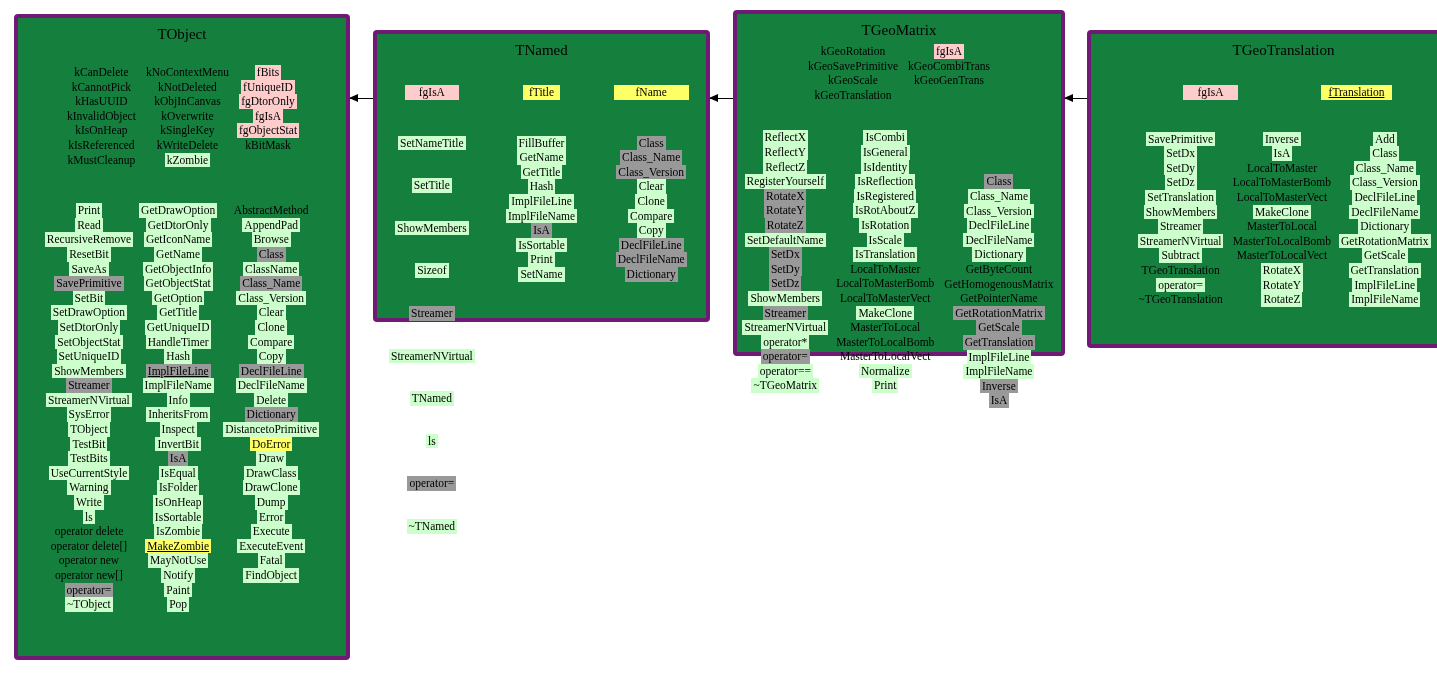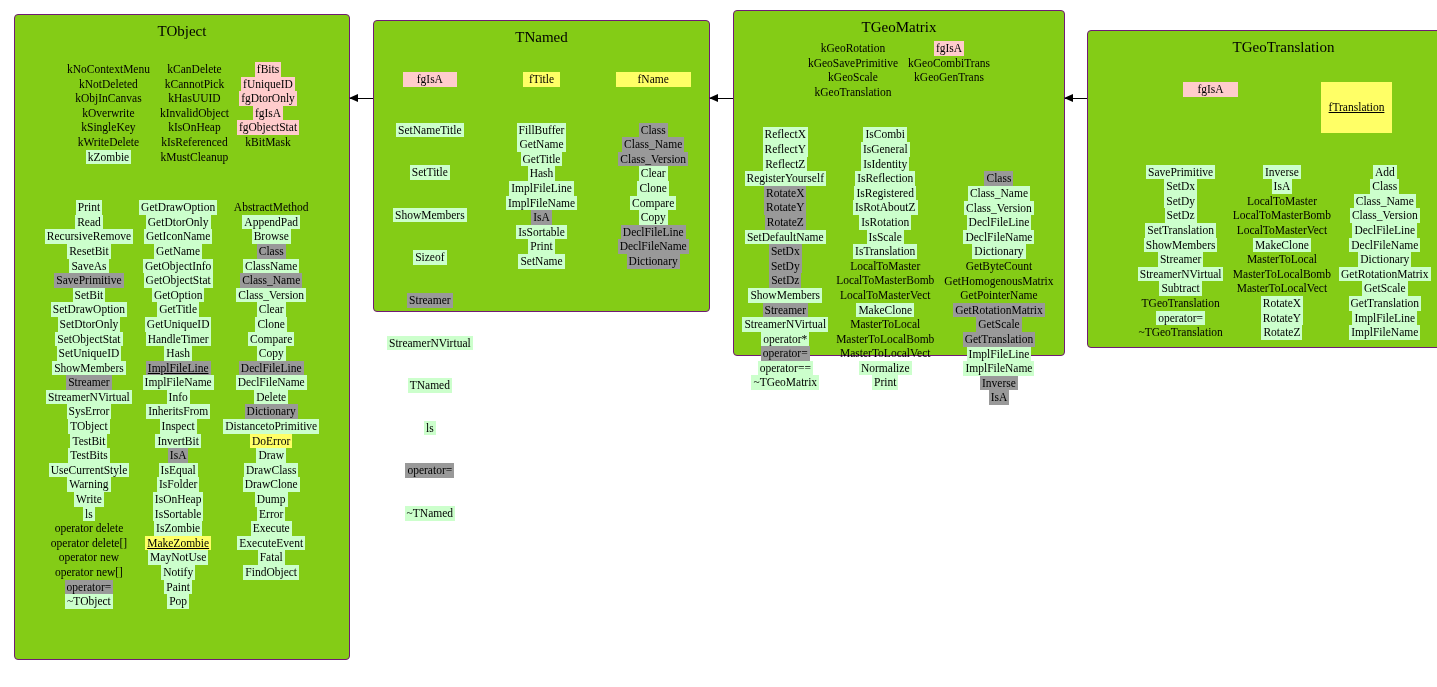--- a/index.html
+++ b/index.html
@@ -16,23 +16,23 @@
     position: relative;
     overflow: hidden;
   }
   .canvas {
     position: relative;
     width: 1437px;
     height: 687px;
   }
   .class-box {
     position: absolute;
-    border: 1px solid #701a75;
+    border: 4px solid #701a75;
     border-radius: 4px;
-    background: #84cc16;
+    background: #15803d;
     box-sizing: border-box;
   }
   .class-title {
     text-align: center;
     font-size: 15px;
     font-family: "Liberation Serif", serif;
     padding-top: 8px;
     padding-bottom: 4px;
   }
   .cols {
@@ -82,36 +82,36 @@
 </style>
 </head>
 <body>
 
 <div class="canvas">
 
   <div class="class-box" style="left:14px; top:14px; width:336px; height:646px;">
     <div class="class-title">TObject</div>
     <div class="cols" style="margin-top:18px;">
       <div class="col">
+        <span class="item plain">kCanDelete</span>
+        <span class="item plain">kCannotPick</span>
+        <span class="item plain">kHasUUID</span>
+        <span class="item plain">kInvalidObject</span>
+        <span class="item plain">kIsOnHeap</span>
+        <span class="item plain">kIsReferenced</span>
+        <span class="item plain">kMustCleanup</span>
+      </div>
+      <div class="col">
         <span class="item plain">kNoContextMenu</span>
         <span class="item plain">kNotDeleted</span>
         <span class="item plain">kObjInCanvas</span>
         <span class="item plain">kOverwrite</span>
         <span class="item plain">kSingleKey</span>
         <span class="item plain">kWriteDelete</span>
         <span class="item green">kZombie</span>
-      </div>
-      <div class="col">
-        <span class="item plain">kCanDelete</span>
-        <span class="item plain">kCannotPick</span>
-        <span class="item plain">kHasUUID</span>
-        <span class="item plain">kInvalidObject</span>
-        <span class="item plain">kIsOnHeap</span>
-        <span class="item plain">kIsReferenced</span>
-        <span class="item plain">kMustCleanup</span>
       </div>
       <div class="col">
         <span class="item pink">fBits</span>
         <span class="item pink">fUniqueID</span>
         <span class="item pink">fgDtorOnly</span>
         <span class="item pink">fgIsA</span>
         <span class="item pink">fgObjectStat</span>
         <span class="item plain">kBitMask</span>
       </div>
     </div>
@@ -201,21 +201,21 @@
         <span class="item green">Dump</span>
         <span class="item green">Error</span>
         <span class="item green">Execute</span>
         <span class="item green">ExecuteEvent</span>
         <span class="item green">Fatal</span>
         <span class="item green">FindObject</span>
       </div>
     </div>
   </div>
 
-  <div class="class-box" style="left:373px; top:20px; width:337px; height:292px;">
+  <div class="class-box" style="left:373px; top:30px; width:337px; height:292px;">
     <div class="class-title">TNamed</div>
     <div class="cols" style="margin-top:22px;">
       <div class="col" style="width:110px;">
         <span class="item pink" style="padding:0 14px;">fgIsA</span>
       </div>
       <div class="col" style="width:110px;">
         <span class="item yellow" style="padding:0 6px;">fTitle</span>
       </div>
       <div class="col" style="width:110px;">
         <span class="item yellow" style="padding:0 22px;">fName</span>
@@ -338,21 +338,21 @@
     </div>
   </div>
 
   <div class="class-box" style="left:1087px; top:30px; width:393px; height:318px;">
     <div class="class-title">TGeoTranslation</div>
     <div class="cols" style="margin-top:22px;">
       <div class="col" style="width:140px; align-items:center;">
         <span class="item pink" style="padding:0 14px;">fgIsA</span>
       </div>
       <div class="col" style="width:140px; align-items:center;">
-        <span class="item yellowline" style="padding:18px 8px;">fTranslation</span>
+        <span class="item yellowline" style="padding:0 8px;">fTranslation</span>
       </div>
     </div>
     <div class="cols" style="margin-top:32px;">
       <div class="col">
         <span class="item green">SavePrimitive</span>
         <span class="item green">SetDx</span>
         <span class="item green">SetDy</span>
         <span class="item green">SetDz</span>
         <span class="item green">SetTranslation</span>
         <span class="item green">ShowMembers</span>

